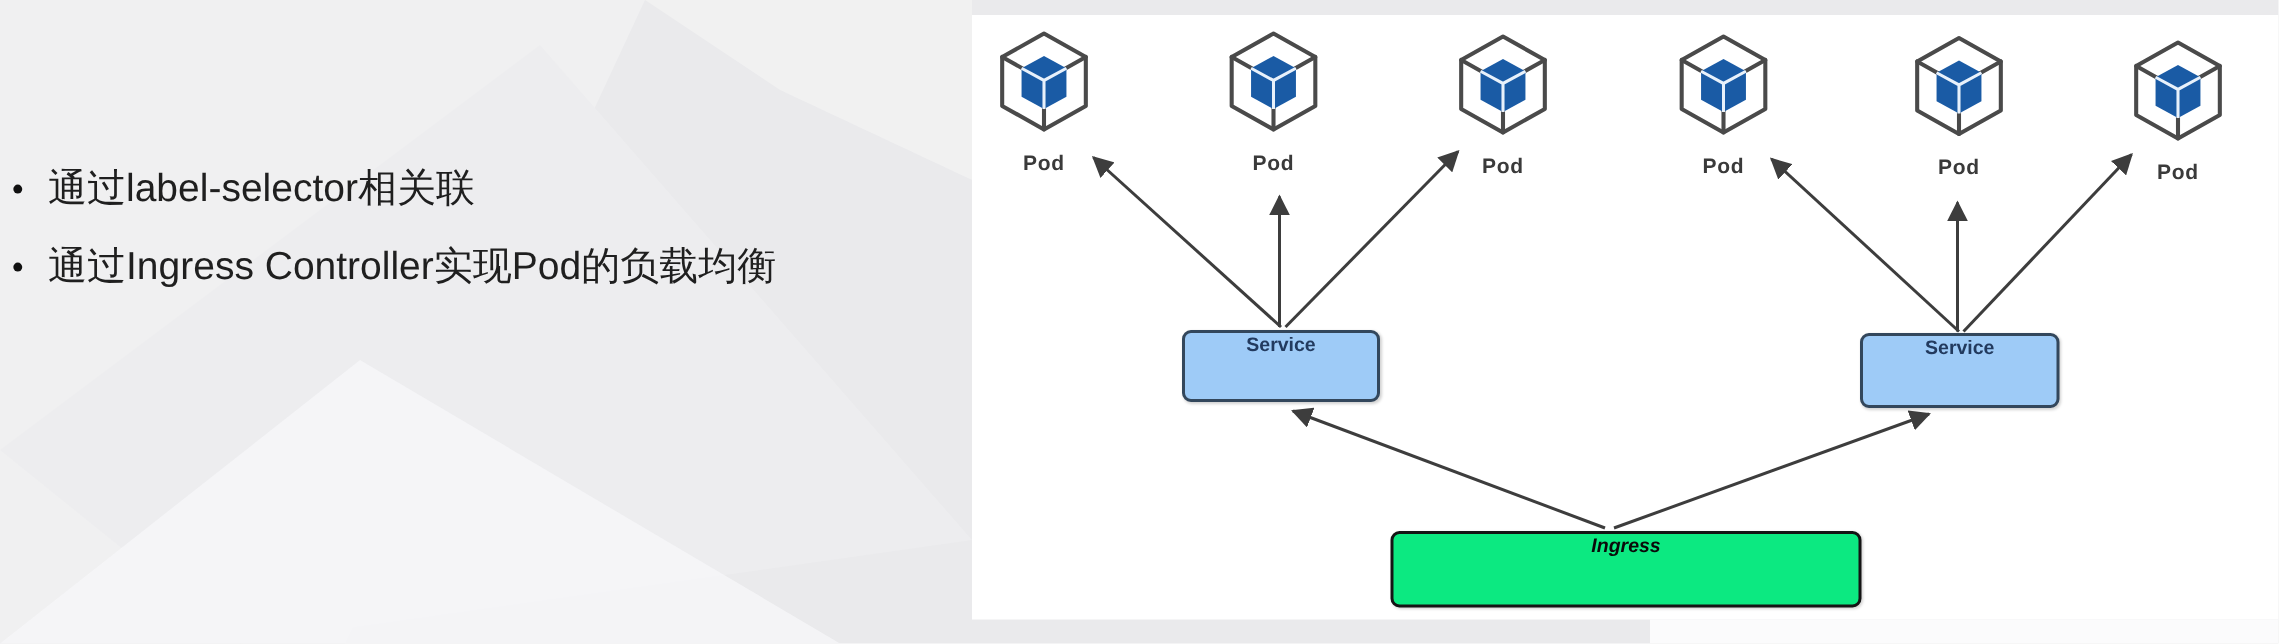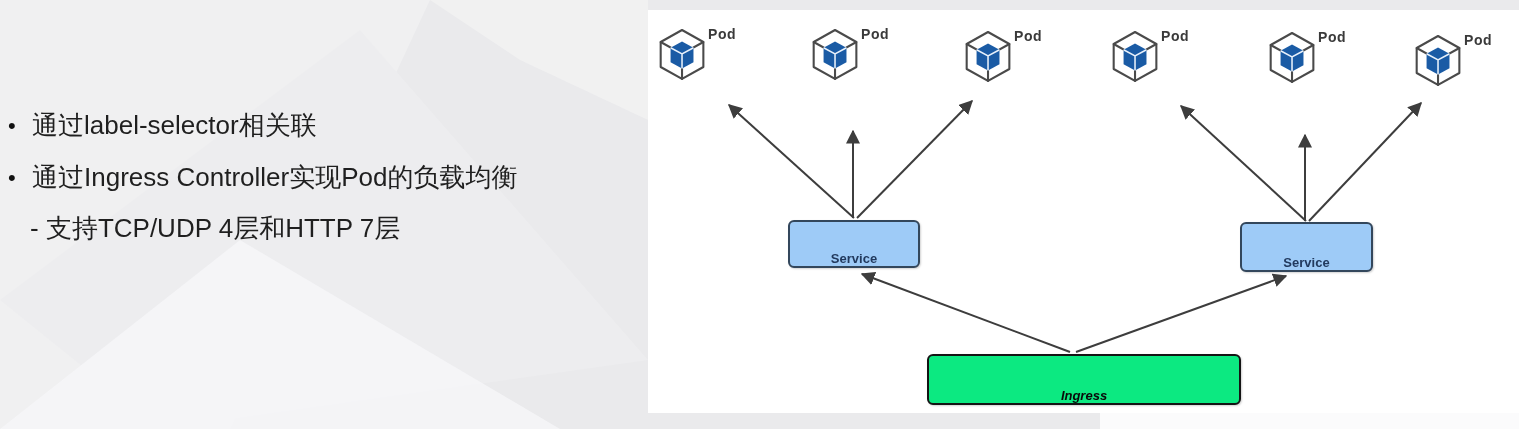--- a/index.html
+++ b/index.html
@@ -34,36 +34,36 @@
   .bullet-line{
     position:absolute;display:flex;align-items:flex-start;
     color:var(--text-color);font-size:26px;line-height:33px;white-space:nowrap;
   }
   .bullet-line .marker{width:24px;font-size:22px;line-height:33px;color:#111;}
   .bullet-1{left:8px;top:109px;}
   .bullet-2{left:8px;top:161px;}
   .bullet-3{left:30px;top:212px;}
 
   
-  .pod{position:absolute;width:80px;display:flex;flex-direction:row;}
+  .pod{position:absolute;width:80px;display:flex;flex-direction:column;align-items:center;}
   .pod svg.pod-svg{width:68px;height:74px;display:block;}
   .pod .pod-label{
     margin-top:8px;font-size:14px;font-weight:bold;color:#3A3A3A;
     letter-spacing:0.5px;
   }
   .pod-1{left:656px;top:18px;}
   .pod-2{left:809px;top:18px;}
   .pod-3{left:962px;top:20px;}
   .pod-4{left:1109px;top:20px;}
   .pod-5{left:1266px;top:21px;}
   .pod-6{left:1412px;top:24px;}
 
   
   .node-box{
-    position:absolute;display:flex;align-items:flex-end;justify-content:center;
+    position:absolute;display:flex;align-items:flex-start;justify-content:center;
     border-radius:6px;font-weight:bold;font-size:13px;
     box-shadow:1px 1px 2px rgba(0,0,0,0.18);
   }
   .service-box{
     background:var(--service-fill);
     border:2px solid var(--service-border);
     color:var(--service-text);
   }
   .service-left{left:788px;top:220px;width:132px;height:48px;}
   .service-right{left:1240px;top:222px;width:133px;height:50px;}
@@ -108,23 +108,20 @@
     </defs>
   </svg>
 
   <div class="bullet-line bullet-1">
     <span class="marker">•</span>
     <span>通过label-selector相关联</span>
   </div>
   <div class="bullet-line bullet-2">
     <span class="marker">•</span>
     <span>通过Ingress Controller实现Pod的负载均衡</span>
-  </div>
-  <div class="bullet-line bullet-3">
-    <span>- 支持TCP/UDP 4层和HTTP 7层</span>
   </div>
 
   <div class="diagram-panel"></div>
   <div class="bottom-right-fade"></div>
 
   <svg class="arrows-layer" viewBox="0 0 1519 429">
     <line x1="854" y1="218" x2="729" y2="105" marker-end="url(#arr)"></line>
     <line x1="853" y1="218" x2="853" y2="131" marker-end="url(#arr)"></line>
     <line x1="857" y1="218" x2="972" y2="101" marker-end="url(#arr)"></line>
     <line x1="1306" y1="221" x2="1181" y2="106" marker-end="url(#arr)"></line>

